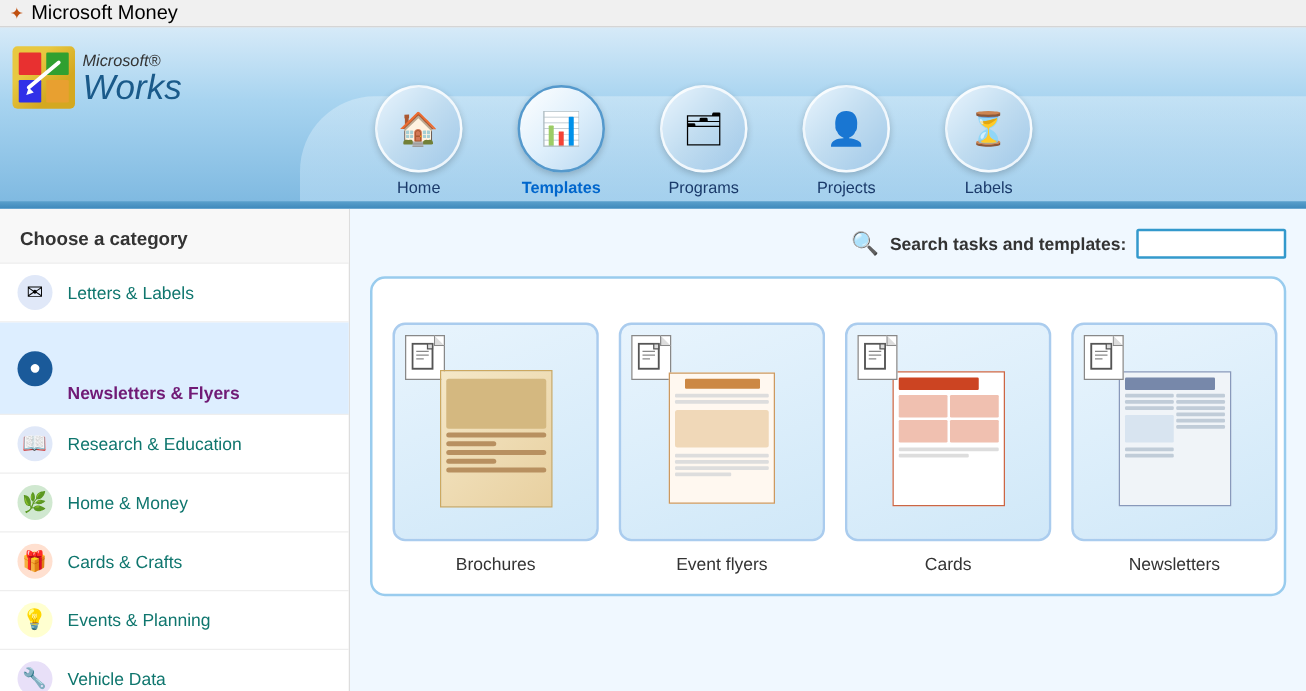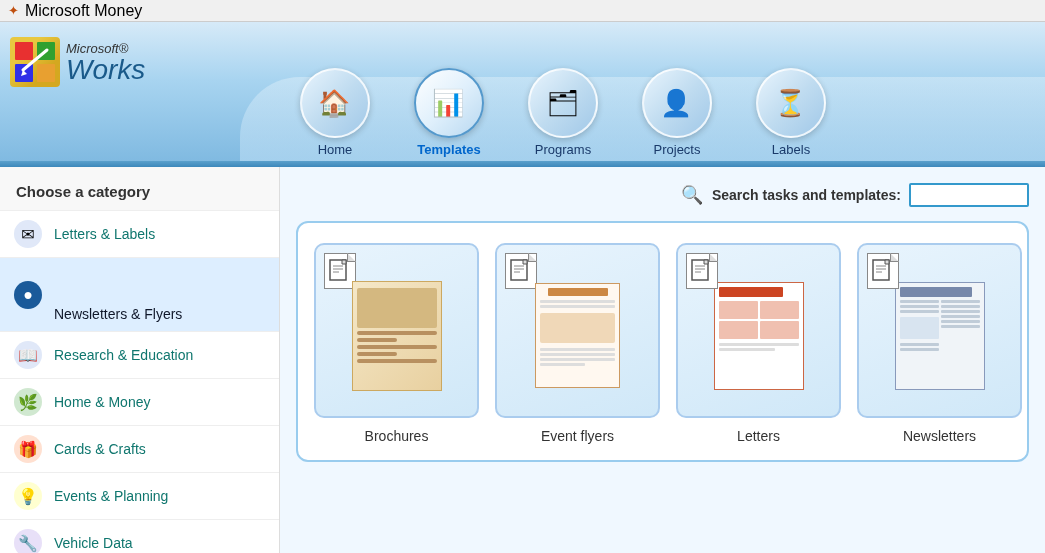--- a/index.html
+++ b/index.html
@@ -161,22 +161,22 @@
       border-radius: 50%;
       display: flex; align-items: center; justify-content: center;
       font-size: 16px;
       flex-shrink: 0;
     }
     .sidebar-item .item-label {
       font-size: 14px;
       color: #0f766e;
     }
     .sidebar-item.active .item-label {
-      color: #0f172a;
-      font-weight: normal;
+      color: #701a75;
+      font-weight: bold;
       margin-top: 39px;
     }
 
     
     .icon-letters { background: #e0e8f8; }
     .icon-newsletters { background: #1a5a9a; color: #fff; }
     .icon-research { background: #e0e8f8; }
     .icon-home { background: #d0e8d0; }
     .icon-cards { background: #ffe0d0; }
     .icon-events { background: #ffffd0; }
@@ -208,21 +208,21 @@
       padding: 2px 6px;
       font-size: 13px;
       outline: none;
     }
 
     
     #template-area {
       background: #fff;
       border: 2px solid #99ccee;
       border-radius: 12px;
-      padding: 20px 16px 16px;
+      padding: 35px 16px 16px;
       display: flex;
       gap: 16px;
       justify-content: space-around;
     }
 
     .template-card {
       display: flex;
       flex-direction: column;
       align-items: center;
       gap: 10px;
@@ -485,21 +485,21 @@
             <div class="thumb-flyer-grid">
               <div class="thumb-flyer-cell"></div>
               <div class="thumb-flyer-cell"></div>
               <div class="thumb-flyer-cell"></div>
               <div class="thumb-flyer-cell"></div>
             </div>
             <div style="height:3px;background:#ddd;border-radius:1px;margin-top:4px;"></div>
             <div style="height:3px;background:#ddd;border-radius:1px;margin-top:2px;width:70%;"></div>
           </div>
         </div>
-        <span class="template-label">Letters</span>
+        <span class="template-label">Cards</span>
       </div>
 
       <div class="template-card">
         <div class="template-card-box">
           <div class="doc-corner">
             <svg width="22" height="24" viewBox="0 0 22 24">
               <rect x="1" y="1" width="16" height="20" fill="#fff" stroke="#555" stroke-width="1.5"></rect>
               <line x1="4" y1="7" x2="14" y2="7" stroke="#888" stroke-width="1"></line>
               <line x1="4" y1="10" x2="14" y2="10" stroke="#888" stroke-width="1"></line>
               <line x1="4" y1="13" x2="10" y2="13" stroke="#888" stroke-width="1"></line>

